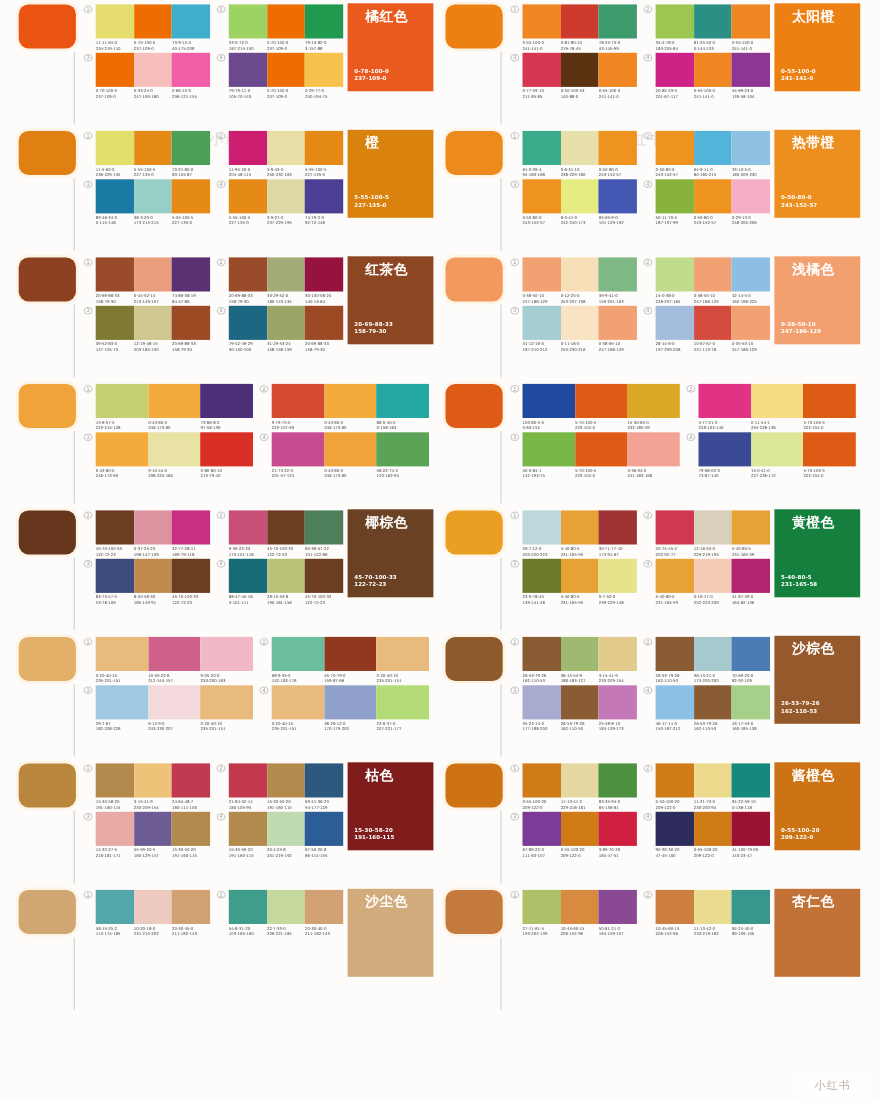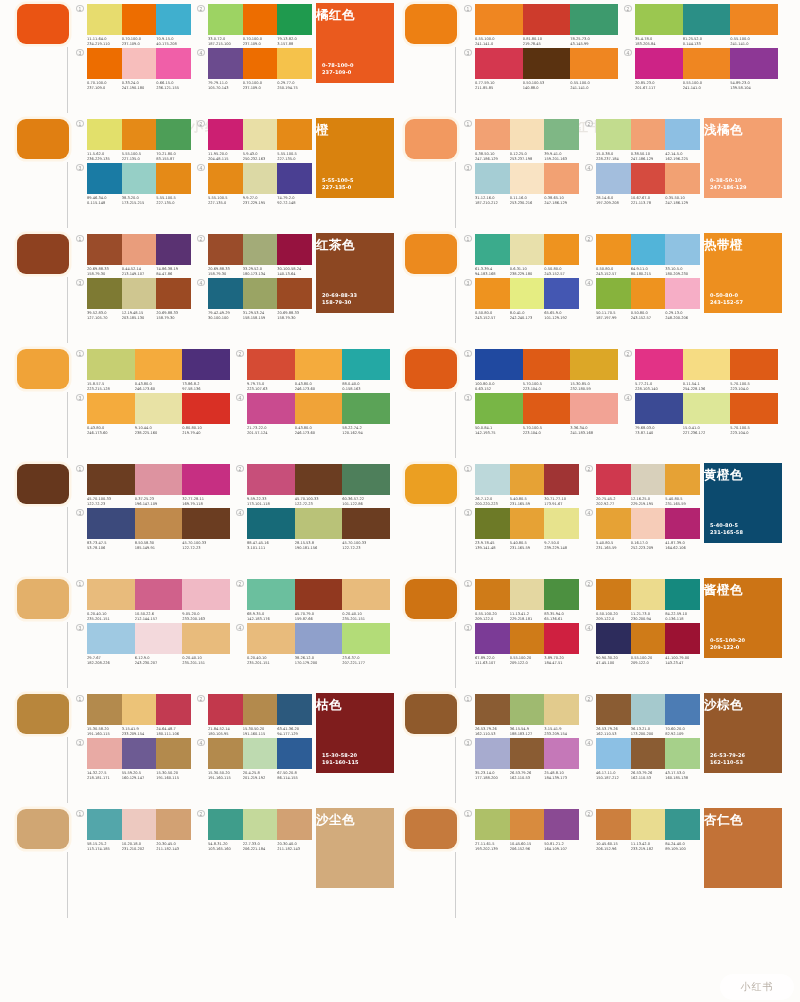--- a/index.html
+++ b/index.html
@@ -120,21 +120,21 @@
     letter-spacing: -.05px;
   }
 
   
   .card {
     width: 78px;
     flex: 0 0 78px;
     height: 80px;
     margin-top: 3px;
     position: relative;
-    padding: 5px 0;
+    padding: 5px 16px;
     color: #fff;
   }
   .card-name {
     font-size: 12.5px;
     font-weight: bold;
     line-height: 14px;
     letter-spacing: .5px;
     font-family: "DejaVu Sans", "Liberation Sans", sans-serif;
   }
   .card-codes {
@@ -724,20 +724,27 @@
                     <div class="code-line">190-181-156</div>
                   </div>
                   <div>
                     <div class="code-line">45-70-100-33</div>
                     <div class="code-line">122-72-23</div>
                   </div>
                 </div>
               </div>
             </div>
           </div>
+          <div class="card" style="background: rgb(106, 66, 35);">
+            <div class="card-name">椰棕色</div>
+            <div class="card-codes">
+              <div class="card-code-line">45-70-100-33</div>
+              <div class="card-code-line">122-72-23</div>
+            </div>
+          </div>
         </div>
         <div class="group">
           <div class="rail">
             <div class="key-tile" style="background: rgb(227, 176, 106);"></div>
             <div class="rail-line"></div>
             <div class="rail-label">通彻</div>
           </div>
           <div class="schemes">
             <div class="scheme">
               <div class="scheme-num">1</div>
@@ -1109,20 +1116,139 @@
                     <div class="code-line">241-141-0</div>
                   </div>
                   <div>
                     <div class="code-line">54-89-23-0</div>
                     <div class="code-line">139-58-104</div>
                   </div>
                 </div>
               </div>
             </div>
           </div>
+          <div class="card" style="background: rgb(237, 128, 19);">
+            <div class="card-name">太阳橙</div>
+            <div class="card-codes">
+              <div class="card-code-line">0-55-100-0</div>
+              <div class="card-code-line">241-141-0</div>
+            </div>
+          </div>
+        </div>
+        <div class="group">
+          <div class="rail">
+            <div class="key-tile" style="background: rgb(236, 138, 30);"></div>
+            <div class="rail-line"></div>
+            <div class="rail-label">丰收</div>
+          </div>
+          <div class="schemes">
+            <div class="scheme">
+              <div class="scheme-num">1</div>
+              <div class="scheme-body">
+                <div class="swatches">
+                  <div style="background: rgb(59, 171, 140);"></div>
+                  <div style="background: rgb(232, 224, 171);"></div>
+                  <div style="background: rgb(238, 147, 31);"></div>
+                </div>
+                <div class="codes">
+                  <div>
+                    <div class="code-line">61-3-39-4</div>
+                    <div class="code-line">94-183-168</div>
+                  </div>
+                  <div>
+                    <div class="code-line">0-6-31-10</div>
+                    <div class="code-line">238-229-180</div>
+                  </div>
+                  <div>
+                    <div class="code-line">0-50-80-0</div>
+                    <div class="code-line">243-152-57</div>
+                  </div>
+                </div>
+              </div>
+            </div>
+            <div class="scheme">
+              <div class="scheme-num">2</div>
+              <div class="scheme-body">
+                <div class="swatches">
+                  <div style="background: rgb(238, 147, 31);"></div>
+                  <div style="background: rgb(82, 180, 217);"></div>
+                  <div style="background: rgb(143, 194, 226);"></div>
+                </div>
+                <div class="codes">
+                  <div>
+                    <div class="code-line">0-50-80-0</div>
+                    <div class="code-line">243-152-57</div>
+                  </div>
+                  <div>
+                    <div class="code-line">64-9-11-0</div>
+                    <div class="code-line">80-180-215</div>
+                  </div>
+                  <div>
+                    <div class="code-line">33-10-5-0</div>
+                    <div class="code-line">180-209-230</div>
+                  </div>
+                </div>
+              </div>
+            </div>
+            <div class="scheme">
+              <div class="scheme-num">3</div>
+              <div class="scheme-body">
+                <div class="swatches">
+                  <div style="background: rgb(238, 147, 31);"></div>
+                  <div style="background: rgb(229, 237, 130);"></div>
+                  <div style="background: rgb(68, 87, 178);"></div>
+                </div>
+                <div class="codes">
+                  <div>
+                    <div class="code-line">0-50-80-0</div>
+                    <div class="code-line">243-152-57</div>
+                  </div>
+                  <div>
+                    <div class="code-line">8-0-41-0</div>
+                    <div class="code-line">242-240-173</div>
+                  </div>
+                  <div>
+                    <div class="code-line">65-65-9-0</div>
+                    <div class="code-line">101-129-192</div>
+                  </div>
+                </div>
+              </div>
+            </div>
+            <div class="scheme">
+              <div class="scheme-num">4</div>
+              <div class="scheme-body">
+                <div class="swatches">
+                  <div style="background: rgb(135, 179, 61);"></div>
+                  <div style="background: rgb(238, 147, 31);"></div>
+                  <div style="background: rgb(246, 174, 198);"></div>
+                </div>
+                <div class="codes">
+                  <div>
+                    <div class="code-line">50-11-70-5</div>
+                    <div class="code-line">187-197-99</div>
+                  </div>
+                  <div>
+                    <div class="code-line">0-50-80-0</div>
+                    <div class="code-line">243-152-57</div>
+                  </div>
+                  <div>
+                    <div class="code-line">0-29-13-0</div>
+                    <div class="code-line">248-200-206</div>
+                  </div>
+                </div>
+              </div>
+            </div>
+          </div>
+          <div class="card" style="background: rgb(237, 143, 31);">
+            <div class="card-name">热带橙</div>
+            <div class="card-codes">
+              <div class="card-code-line">0-50-80-0</div>
+              <div class="card-code-line">243-152-57</div>
+            </div>
+          </div>
         </div>
         <div class="group">
           <div class="rail">
             <div class="key-tile" style="background: rgb(242, 153, 96);"></div>
             <div class="rail-line"></div>
             <div class="rail-label">纤细</div>
           </div>
           <div class="schemes">
             <div class="scheme">
               <div class="scheme-num">1</div>
@@ -1224,132 +1350,20 @@
           <div class="card" style="background: rgb(243, 160, 112);">
             <div class="card-name">浅橘色</div>
             <div class="card-codes">
               <div class="card-code-line">0-38-50-10</div>
               <div class="card-code-line">247-186-129</div>
             </div>
           </div>
         </div>
         <div class="group">
           <div class="rail">
-            <div class="key-tile" style="background: rgb(236, 138, 30);"></div>
-            <div class="rail-line"></div>
-            <div class="rail-label">丰收</div>
-          </div>
-          <div class="schemes">
-            <div class="scheme">
-              <div class="scheme-num">1</div>
-              <div class="scheme-body">
-                <div class="swatches">
-                  <div style="background: rgb(59, 171, 140);"></div>
-                  <div style="background: rgb(232, 224, 171);"></div>
-                  <div style="background: rgb(238, 147, 31);"></div>
-                </div>
-                <div class="codes">
-                  <div>
-                    <div class="code-line">61-3-39-4</div>
-                    <div class="code-line">94-183-168</div>
-                  </div>
-                  <div>
-                    <div class="code-line">0-6-31-10</div>
-                    <div class="code-line">238-229-180</div>
-                  </div>
-                  <div>
-                    <div class="code-line">0-50-80-0</div>
-                    <div class="code-line">243-152-57</div>
-                  </div>
-                </div>
-              </div>
-            </div>
-            <div class="scheme">
-              <div class="scheme-num">2</div>
-              <div class="scheme-body">
-                <div class="swatches">
-                  <div style="background: rgb(238, 147, 31);"></div>
-                  <div style="background: rgb(82, 180, 217);"></div>
-                  <div style="background: rgb(143, 194, 226);"></div>
-                </div>
-                <div class="codes">
-                  <div>
-                    <div class="code-line">0-50-80-0</div>
-                    <div class="code-line">243-152-57</div>
-                  </div>
-                  <div>
-                    <div class="code-line">64-9-11-0</div>
-                    <div class="code-line">80-180-215</div>
-                  </div>
-                  <div>
-                    <div class="code-line">33-10-5-0</div>
-                    <div class="code-line">180-209-230</div>
-                  </div>
-                </div>
-              </div>
-            </div>
-            <div class="scheme">
-              <div class="scheme-num">3</div>
-              <div class="scheme-body">
-                <div class="swatches">
-                  <div style="background: rgb(238, 147, 31);"></div>
-                  <div style="background: rgb(229, 237, 130);"></div>
-                  <div style="background: rgb(68, 87, 178);"></div>
-                </div>
-                <div class="codes">
-                  <div>
-                    <div class="code-line">0-50-80-0</div>
-                    <div class="code-line">243-152-57</div>
-                  </div>
-                  <div>
-                    <div class="code-line">8-0-41-0</div>
-                    <div class="code-line">242-240-173</div>
-                  </div>
-                  <div>
-                    <div class="code-line">65-65-9-0</div>
-                    <div class="code-line">101-129-192</div>
-                  </div>
-                </div>
-              </div>
-            </div>
-            <div class="scheme">
-              <div class="scheme-num">4</div>
-              <div class="scheme-body">
-                <div class="swatches">
-                  <div style="background: rgb(135, 179, 61);"></div>
-                  <div style="background: rgb(238, 147, 31);"></div>
-                  <div style="background: rgb(246, 174, 198);"></div>
-                </div>
-                <div class="codes">
-                  <div>
-                    <div class="code-line">50-11-70-5</div>
-                    <div class="code-line">187-197-99</div>
-                  </div>
-                  <div>
-                    <div class="code-line">0-50-80-0</div>
-                    <div class="code-line">243-152-57</div>
-                  </div>
-                  <div>
-                    <div class="code-line">0-29-13-0</div>
-                    <div class="code-line">248-200-206</div>
-                  </div>
-                </div>
-              </div>
-            </div>
-          </div>
-          <div class="card" style="background: rgb(237, 143, 31);">
-            <div class="card-name">热带橙</div>
-            <div class="card-codes">
-              <div class="card-code-line">0-50-80-0</div>
-              <div class="card-code-line">243-152-57</div>
-            </div>
-          </div>
-        </div>
-        <div class="group">
-          <div class="rail">
             <div class="key-tile" style="background: rgb(222, 91, 22);"></div>
             <div class="rail-line"></div>
             <div class="rail-label">健康</div>
           </div>
           <div class="schemes">
             <div class="scheme">
               <div class="scheme-num">1</div>
               <div class="scheme-body">
                 <div class="swatches">
                   <div style="background: rgb(32, 73, 160);"></div>
@@ -1543,25 +1557,137 @@
                     <div class="code-line">252-223-209</div>
                   </div>
                   <div>
                     <div class="code-line">41-87-39-0</div>
                     <div class="code-line">164-62-106</div>
                   </div>
                 </div>
               </div>
             </div>
           </div>
-          <div class="card" style="background: #0c4a6e;">
+          <div class="card" style="background: #15803d;">
             <div class="card-name">黄橙色</div>
             <div class="card-codes">
               <div class="card-code-line">5-40-80-5</div>
               <div class="card-code-line">231-165-58</div>
+            </div>
+          </div>
+        </div>
+        <div class="group">
+          <div class="rail">
+            <div class="key-tile" style="background: rgb(143, 90, 44);"></div>
+            <div class="rail-line"></div>
+            <div class="rail-label">包容</div>
+          </div>
+          <div class="schemes">
+            <div class="scheme">
+              <div class="scheme-num">1</div>
+              <div class="scheme-body">
+                <div class="swatches">
+                  <div style="background: rgb(138, 92, 51);"></div>
+                  <div style="background: rgb(159, 186, 112);"></div>
+                  <div style="background: rgb(226, 203, 141);"></div>
+                </div>
+                <div class="codes">
+                  <div>
+                    <div class="code-line">26-53-79-26</div>
+                    <div class="code-line">162-110-53</div>
+                  </div>
+                  <div>
+                    <div class="code-line">36-15-54-9</div>
+                    <div class="code-line">188-183-127</div>
+                  </div>
+                  <div>
+                    <div class="code-line">3-15-41-9</div>
+                    <div class="code-line">233-209-154</div>
+                  </div>
+                </div>
+              </div>
+            </div>
+            <div class="scheme">
+              <div class="scheme-num">2</div>
+              <div class="scheme-body">
+                <div class="swatches">
+                  <div style="background: rgb(138, 92, 51);"></div>
+                  <div style="background: rgb(165, 201, 205);"></div>
+                  <div style="background: rgb(76, 124, 180);"></div>
+                </div>
+                <div class="codes">
+                  <div>
+                    <div class="code-line">26-53-79-26</div>
+                    <div class="code-line">162-110-53</div>
+                  </div>
+                  <div>
+                    <div class="code-line">36-13-21-0</div>
+                    <div class="code-line">173-200-200</div>
+                  </div>
+                  <div>
+                    <div class="code-line">70-60-20-0</div>
+                    <div class="code-line">82-92-109</div>
+                  </div>
+                </div>
+              </div>
+            </div>
+            <div class="scheme">
+              <div class="scheme-num">3</div>
+              <div class="scheme-body">
+                <div class="swatches">
+                  <div style="background: rgb(167, 171, 207);"></div>
+                  <div style="background: rgb(138, 92, 51);"></div>
+                  <div style="background: rgb(197, 120, 184);"></div>
+                </div>
+                <div class="codes">
+                  <div>
+                    <div class="code-line">35-23-14-0</div>
+                    <div class="code-line">177-188-200</div>
+                  </div>
+                  <div>
+                    <div class="code-line">26-53-79-26</div>
+                    <div class="code-line">162-110-53</div>
+                  </div>
+                  <div>
+                    <div class="code-line">25-48-8-10</div>
+                    <div class="code-line">184-139-173</div>
+                  </div>
+                </div>
+              </div>
+            </div>
+            <div class="scheme">
+              <div class="scheme-num">4</div>
+              <div class="scheme-body">
+                <div class="swatches">
+                  <div style="background: rgb(140, 192, 228);"></div>
+                  <div style="background: rgb(138, 92, 51);"></div>
+                  <div style="background: rgb(166, 208, 138);"></div>
+                </div>
+                <div class="codes">
+                  <div>
+                    <div class="code-line">46-17-11-0</div>
+                    <div class="code-line">150-187-212</div>
+                  </div>
+                  <div>
+                    <div class="code-line">26-53-79-26</div>
+                    <div class="code-line">162-110-53</div>
+                  </div>
+                  <div>
+                    <div class="code-line">43-17-53-0</div>
+                    <div class="code-line">160-185-138</div>
+                  </div>
+                </div>
+              </div>
+            </div>
+          </div>
+          <div class="card" style="background: rgb(149, 89, 43);">
+            <div class="card-name">沙棕色</div>
+            <div class="card-codes">
+              <div class="card-code-line">26-53-79-26</div>
+              <div class="card-code-line">162-110-53</div>
             </div>
           </div>
         </div>
         <div class="group">
           <div class="rail">
             <div class="key-tile" style="background: rgb(206, 115, 19);"></div>
             <div class="rail-line"></div>
             <div class="rail-label">生动</div>
           </div>
           <div class="schemes">
@@ -1660,132 +1786,20 @@
                   </div>
                 </div>
               </div>
             </div>
           </div>
           <div class="card" style="background: rgb(204, 116, 21);">
             <div class="card-name">酱橙色</div>
             <div class="card-codes">
               <div class="card-code-line">0-55-100-20</div>
               <div class="card-code-line">209-122-0</div>
-            </div>
-          </div>
-        </div>
-        <div class="group">
-          <div class="rail">
-            <div class="key-tile" style="background: rgb(143, 90, 44);"></div>
-            <div class="rail-line"></div>
-            <div class="rail-label">包容</div>
-          </div>
-          <div class="schemes">
-            <div class="scheme">
-              <div class="scheme-num">1</div>
-              <div class="scheme-body">
-                <div class="swatches">
-                  <div style="background: rgb(138, 92, 51);"></div>
-                  <div style="background: rgb(159, 186, 112);"></div>
-                  <div style="background: rgb(226, 203, 141);"></div>
-                </div>
-                <div class="codes">
-                  <div>
-                    <div class="code-line">26-53-79-26</div>
-                    <div class="code-line">162-110-53</div>
-                  </div>
-                  <div>
-                    <div class="code-line">36-15-54-9</div>
-                    <div class="code-line">188-183-127</div>
-                  </div>
-                  <div>
-                    <div class="code-line">3-15-41-9</div>
-                    <div class="code-line">233-209-154</div>
-                  </div>
-                </div>
-              </div>
-            </div>
-            <div class="scheme">
-              <div class="scheme-num">2</div>
-              <div class="scheme-body">
-                <div class="swatches">
-                  <div style="background: rgb(138, 92, 51);"></div>
-                  <div style="background: rgb(165, 201, 205);"></div>
-                  <div style="background: rgb(76, 124, 180);"></div>
-                </div>
-                <div class="codes">
-                  <div>
-                    <div class="code-line">26-53-79-26</div>
-                    <div class="code-line">162-110-53</div>
-                  </div>
-                  <div>
-                    <div class="code-line">36-13-21-0</div>
-                    <div class="code-line">173-200-200</div>
-                  </div>
-                  <div>
-                    <div class="code-line">70-60-20-0</div>
-                    <div class="code-line">82-92-109</div>
-                  </div>
-                </div>
-              </div>
-            </div>
-            <div class="scheme">
-              <div class="scheme-num">3</div>
-              <div class="scheme-body">
-                <div class="swatches">
-                  <div style="background: rgb(167, 171, 207);"></div>
-                  <div style="background: rgb(138, 92, 51);"></div>
-                  <div style="background: rgb(197, 120, 184);"></div>
-                </div>
-                <div class="codes">
-                  <div>
-                    <div class="code-line">35-23-14-0</div>
-                    <div class="code-line">177-188-200</div>
-                  </div>
-                  <div>
-                    <div class="code-line">26-53-79-26</div>
-                    <div class="code-line">162-110-53</div>
-                  </div>
-                  <div>
-                    <div class="code-line">25-48-8-10</div>
-                    <div class="code-line">184-139-173</div>
-                  </div>
-                </div>
-              </div>
-            </div>
-            <div class="scheme">
-              <div class="scheme-num">4</div>
-              <div class="scheme-body">
-                <div class="swatches">
-                  <div style="background: rgb(140, 192, 228);"></div>
-                  <div style="background: rgb(138, 92, 51);"></div>
-                  <div style="background: rgb(166, 208, 138);"></div>
-                </div>
-                <div class="codes">
-                  <div>
-                    <div class="code-line">46-17-11-0</div>
-                    <div class="code-line">150-187-212</div>
-                  </div>
-                  <div>
-                    <div class="code-line">26-53-79-26</div>
-                    <div class="code-line">162-110-53</div>
-                  </div>
-                  <div>
-                    <div class="code-line">43-17-53-0</div>
-                    <div class="code-line">160-185-138</div>
-                  </div>
-                </div>
-              </div>
-            </div>
-          </div>
-          <div class="card" style="background: rgb(149, 89, 43);">
-            <div class="card-name">沙棕色</div>
-            <div class="card-codes">
-              <div class="card-code-line">26-53-79-26</div>
-              <div class="card-code-line">162-110-53</div>
             </div>
           </div>
         </div>
         <div class="group">
           <div class="rail">
             <div class="key-tile" style="background: rgb(197, 122, 61);"></div>
             <div class="rail-line"></div>
           </div>
           <div class="schemes">
             <div class="scheme">

